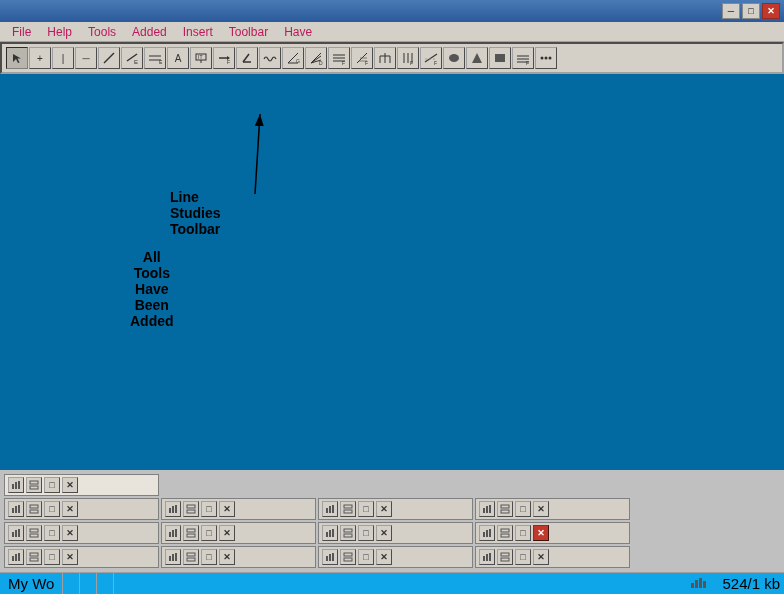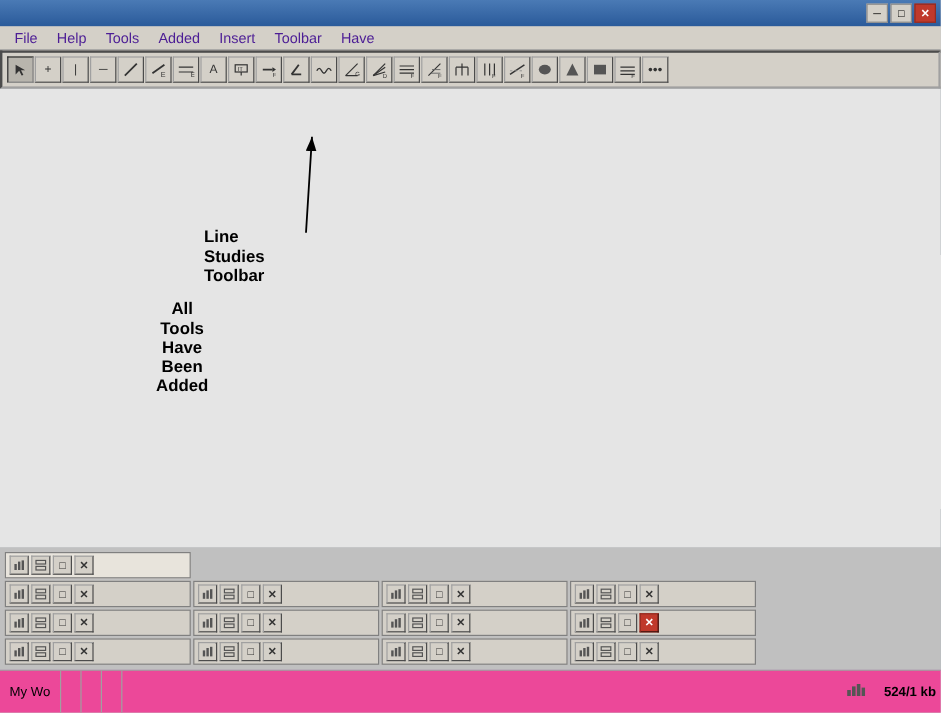--- a/index.html
+++ b/index.html
@@ -60,21 +60,21 @@
       display: flex;
       align-items: center;
       padding: 0 4px;
       border-bottom: 1px solid #a0a0a0;
       flex-shrink: 0;
     }
     .menu-item {
       padding: 8px 8px;
       cursor: pointer;
       font-size: 12px;
-      color: #4c1d95;
+      color: #be185d;
     }
 
     
     .toolbar {
       background: #d4d0c8;
       height: 32px;
       display: flex;
       align-items: center;
       padding: 2px 4px;
       border: 2px inset #a0a0a0;
@@ -107,21 +107,21 @@
       background: #b0b8c0;
       display: flex;
       flex-direction: column;
       position: relative;
       overflow: hidden;
     }
 
     .chart-area {
       flex: 1;
       position: relative;
-      background: #e5e5e5;
+      background: #0369a1;
     }
 
     
     .bottom-panel {
       background: #c0c0c0;
       flex-shrink: 0;
       padding: 4px;
       display: flex;
       flex-direction: column;
       gap: 2px;
@@ -162,43 +162,42 @@
       flex-shrink: 0;
     }
     .sub-btn.red-x {
       background: #c0392b;
       color: white;
       border-color: #922b21;
     }
 
     
     .status-bar {
-      background: #ec4899;
-      height: 36px;
+      background: #0ea5e9;
+      height: 22px;
       border-top: 1px solid #a0a0a0;
       display: flex;
       align-items: center;
       padding: 0 4px;
       flex-shrink: 0;
-      font-size: 11px;
+      font-size: 15px;
     }
     .status-item {
       padding: 0 8px;
       border-right: 1px solid #a0a0a0;
       height: 100%;
       display: flex;
       align-items: center;
     }
     .status-item:first-child { padding-left: 4px; }
     .status-right {
       margin-left: auto;
       display: flex;
       align-items: center;
       gap: 16px;
-      font-weight: bold;
     }
   </style>
 </head>
 <body>
 
 <div class="title-bar">
   <div class="title-bar-title"></div>
   <div class="title-bar-controls">
     <div class="title-btn">─</div>
     <div class="title-btn">□</div>

